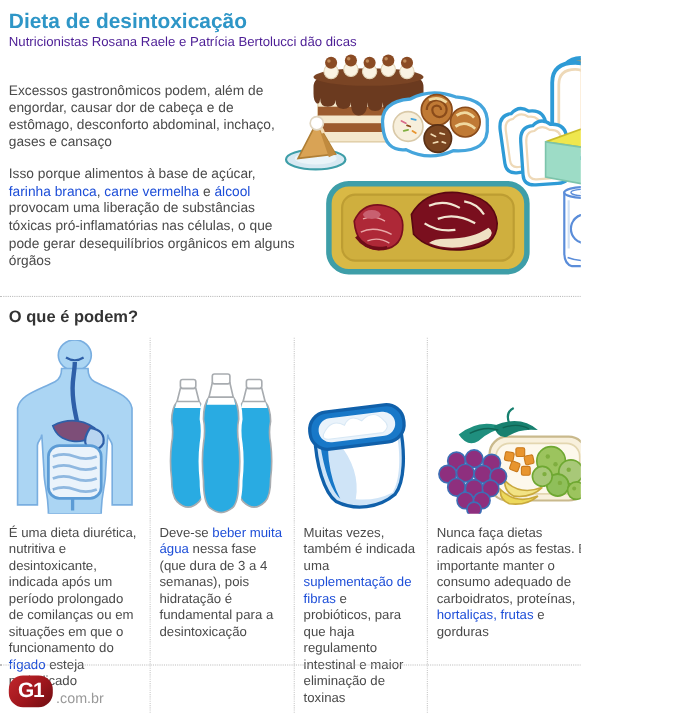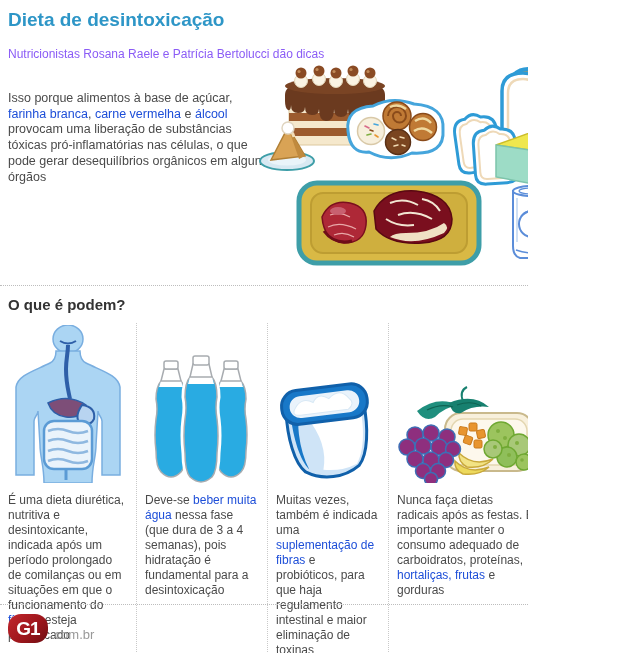--- a/index.html
+++ b/index.html
@@ -1,21 +1,21 @@
 <!DOCTYPE html>
 <html><head>
 <meta charset="utf-8">
 <style>
   * { box-sizing: border-box; margin: 0; padding: 0; }
   body { background:#fff; font-family:"Liberation Sans", sans-serif; }
   .page { position:relative; width:528px; height:653px; background:#fff; overflow:hidden; }
 
   .header { padding:9px 8px 0 8px; }
   .title { color:#2e96c7; font-size:19px; font-weight:bold; line-height:1.15; }
-  .subtitle { font-size:12px; color:#8b5cf6; margin-top:16px; }
+  .subtitle { font-size:12px; color:#4c1d95; margin-top:0; }
 
   .sec1 { position:relative; height:224px; }
   .sec1-text { position:absolute; left:8px; top:30px; width:264px; }
   .h2 { font-size:15px; font-weight:bold; color:#333; margin-bottom:13px; }
   .body-p { font-size:12.5px; color:#4a4a4a; line-height:1.26; margin-bottom:13px; }
   .em { color:#1d4ed8; font-weight:normal;text-align:center; }
 
   .art { position:absolute; }
 
   .dotted-h { border-top:1px dotted #bdbdbd; width:100%; }
@@ -41,20 +41,21 @@
 
 <div class="page">
 
   <div class="header">
     <div class="title">Dieta de desintoxicação</div>
     <div class="subtitle">Nutricionistas Rosana Raele e Patrícia Bertolucci dão dicas</div>
   </div>
 
   <div class="sec1">
     <div class="sec1-text">
+      <p class="body-p">Excessos gastronômicos podem, além de engordar, causar dor de cabeça e de estômago, desconforto abdominal, inchaço, gases e cansaço</p>
       <p class="body-p"><span>Isso porque alimentos à base de açúcar, </span><span class="em">farinha branca</span><span>, </span><span class="em">carne vermelha</span><span> e </span><span class="em">álcool</span><span> provocam uma liberação de substâncias tóxicas pró-inflamatórias nas células, o que pode gerar desequilíbrios orgânicos em alguns órgãos</span></p>
     </div>
 
     <svg class="art" style="left:446px;top:0px" width="174" height="133" viewBox="0 0 174 133">
       <rect x="62" y="8" width="106" height="88" rx="20" fill="#ee9a2e" stroke="#2e9bd6" stroke-width="4"></rect>
       <path d="M84,12 Q98,28 96,52 L96,92 L120,92 Q112,56 118,12 Z" fill="#f7b85c" opacity="0.6"></path>
       <path d="M56,30 Q56,12 77,12 Q96,12 96,32 L96,86 Q96,99 76,99 Q56,99 56,86 Z" fill="#fff" stroke="#2e9bd6" stroke-width="3.5"></path>
       <path d="M62,32 Q62,18 77,18 Q90,18 90,33 L90,84 Q90,93 76,93 Q62,93 62,84 Z" fill="none" stroke="#eed9b8" stroke-width="2.5"></path>
       <g transform="translate(6,54) rotate(-8)">
         <path d="M0,20 Q0,6 12,6 Q20,-1 28,6 Q42,6 42,20 L42,50 Q42,60 31,60 L11,60 Q0,60 0,50 Z" fill="#fff" stroke="#2e9bd6" stroke-width="3"></path>

